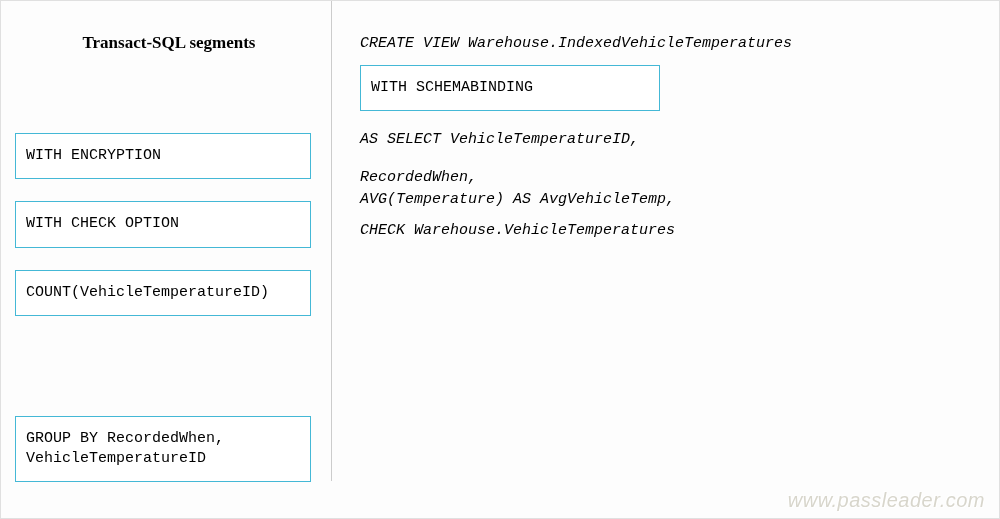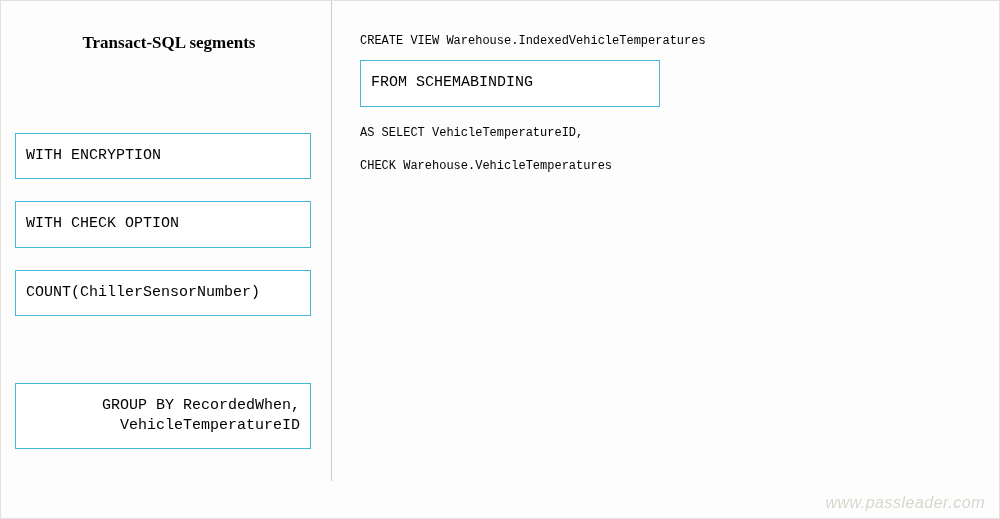--- a/index.html
+++ b/index.html
@@ -52,78 +52,81 @@
     border: 1.5px solid #44b8d6;
     background: #fff;
     font-family: "Courier New", monospace;
     font-size: 15px;
     padding: 12px 10px;
     margin-bottom: 22px;
     line-height: 1.35;
     white-space: pre-wrap;
   }
   .left-col .segment { width: 296px; }
-  .left-col .gap-large { margin-top: 67px; text-align: right; }
+  .left-col .gap-large { margin-top: 100px; }
   .mono {
     font-family: "Courier New", monospace;
-    font-size: 12px;
+    font-size: 15px;
     line-height: 1.45;
     white-space: pre;
+    font-style: italic;
   }
   .answer-row {
     display: flex;
     align-items: center;
     gap: 12px;
     margin-bottom: 18px;
   }
   .answer-row .segment {
     margin-bottom: 0;
     width: 300px;
   }
   .mb-sm { margin-bottom: 10px; }
   .mb-md { margin-bottom: 16px; }
   .watermark {
     position: absolute;
     right: 14px;
     bottom: 6px;
     font-family: Arial, sans-serif;
     font-style: italic;
-    font-size: 16px;
+    font-size: 20px;
     color: #d8d6cc;
     letter-spacing: 0.5px;
     text-shadow: 1px 1px 0 #fff, -1px -1px 0 #fff;
   }
 </style>
 </head>
 <body>
 
 <div class="container">
 
   <div class="left-col">
     <div class="heading heading-left">Transact-SQL segments</div>
 
     <div class="segment">WITH ENCRYPTION</div>
     <div class="segment">WITH CHECK OPTION</div>
-    <div class="segment">COUNT(ChillerSensorNumber)</div>
+    <div class="segment">COUNT(VehicleTemperatureID)</div>
     <div class="segment gap-large">GROUP BY RecordedWhen,
 VehicleTemperatureID</div>
   </div>
 
   <div class="divider"></div>
 
   <div class="right-col">
 
     <div class="mono mb-sm">CREATE VIEW Warehouse.IndexedVehicleTemperatures</div>
 
     <div class="answer-row">
-      <div class="segment">FROM SCHEMABINDING</div>
+      <div class="segment">WITH SCHEMABINDING</div>
     </div>
 
     <div class="mono mb-md">AS SELECT VehicleTemperatureID,</div>
 
+    <div class="mono mb-sm">RecordedWhen,
+AVG(Temperature) AS AvgVehicleTemp,</div>
 
 
     <div class="mono mb-sm">CHECK Warehouse.VehicleTemperatures</div>
 
   </div>
 
 </div>
 
 <div class="watermark">www.passleader.com</div>
 

